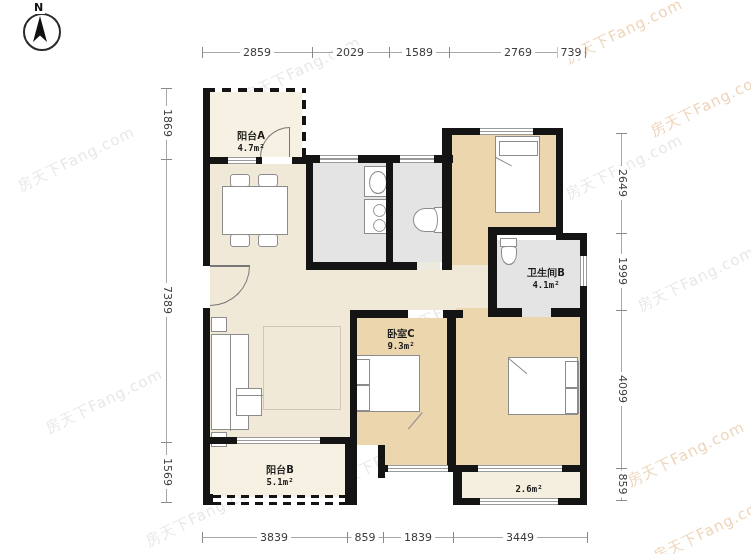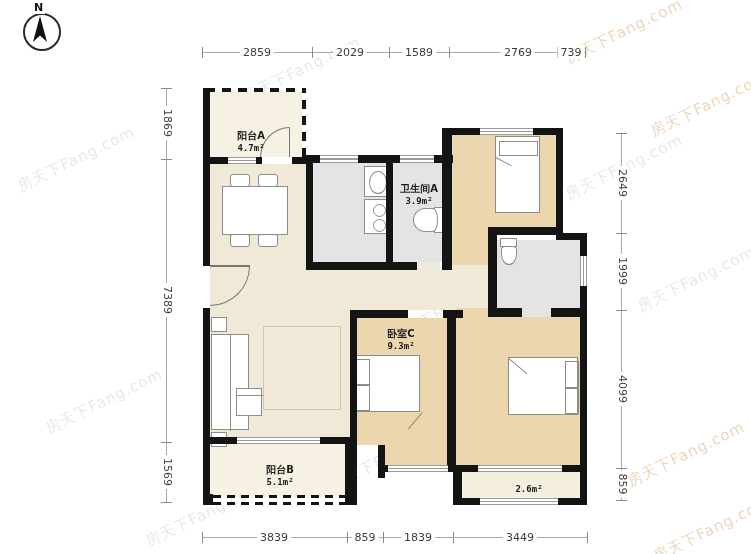--- a/index.html
+++ b/index.html
@@ -179,23 +179,23 @@
   <div class="w" style="left:551px;top:308px;width:36px;height:9px"></div>
 
   <div class="w" style="left:350px;top:310px;width:58px;height:8px"></div>
   <div class="w" style="left:443px;top:310px;width:20px;height:8px"></div>
   <div class="w" style="left:350px;top:310px;width:7px;height:135px"></div>
 
   <div class="label" style="left:211px;top:130px;width:80px">
     <div>阳台A</div>
     <div class="area">4.7m²</div>
   </div>
-  <div class="label" style="left:384px;top:183px;width:70px">
-    <div>卫生间A</div>
-    <div class="area">3.9m²</div>
+  <div class="label" style="left:506px;top:267px;width:80px">
+    <div>卫生间B</div>
+    <div class="area">4.1m²</div>
   </div>
   <div class="label" style="left:361px;top:328px;width:80px">
     <div>卧室C</div>
     <div class="area">9.3m²</div>
   </div>
   <div class="label" style="left:240px;top:464px;width:80px">
     <div>阳台B</div>
     <div class="area">5.1m²</div>
   </div>
   <div class="label" style="left:494px;top:484px;width:70px">

